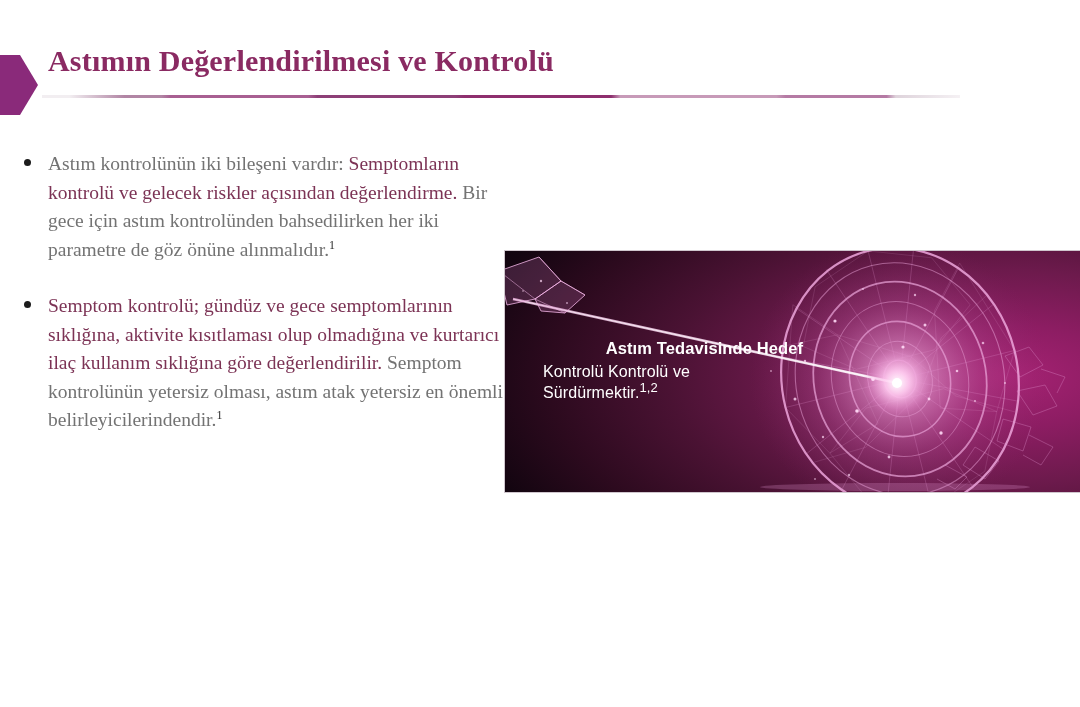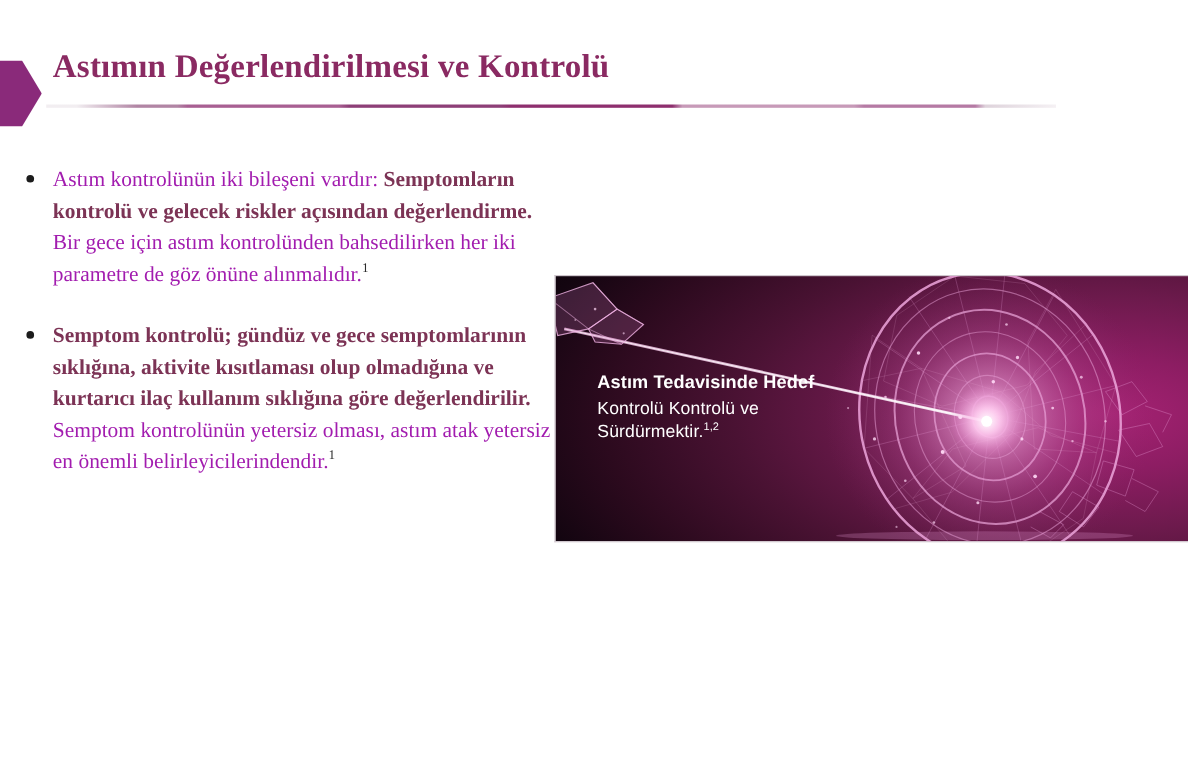--- a/index.html
+++ b/index.html
@@ -85,26 +85,26 @@
   .bullet-dot {
     position: absolute;
     left: 4px;
     top: 9px;
     width: 7px;
     height: 7px;
     border-radius: 50%;
     background: #1c1c1c;
   }
   .b-strong {
-    font-weight: bold;
+    font-weight: normal;
     color: #7c3355;
   }
   .b-normal {
     font-weight: normal;
-    color: #a21caf;
+    color: #737373;
   }
   .sup {
     font-size: 12px;
     vertical-align: super;
     line-height: 0;
   }
 
   
   #image-panel {
     position: absolute;
@@ -138,30 +138,31 @@
     top: 88px;
     width: 260px;
     font-family: "Liberation Sans", sans-serif;
     color: #ffffff;
   }
   #caption-line1 {
     font-size: 16.5px;
     font-weight: bold;
     letter-spacing: 0.1px;
     margin-bottom: 3px;
+    text-align: right;
   }
   #caption-line2,
   #caption-line3 {
     font-size: 16px;
     font-weight: normal;
     letter-spacing: 0.1px;
     line-height: 21px;
   }
   .sup-sans {
-    font-size: 10px;
+    font-size: 13px;
     vertical-align: super;
     line-height: 0;
   }
 </style>
 </head>
 <body>
 
 <div id="header">
 
   <svg id="header-arrow" viewBox="0 0 38 60">

